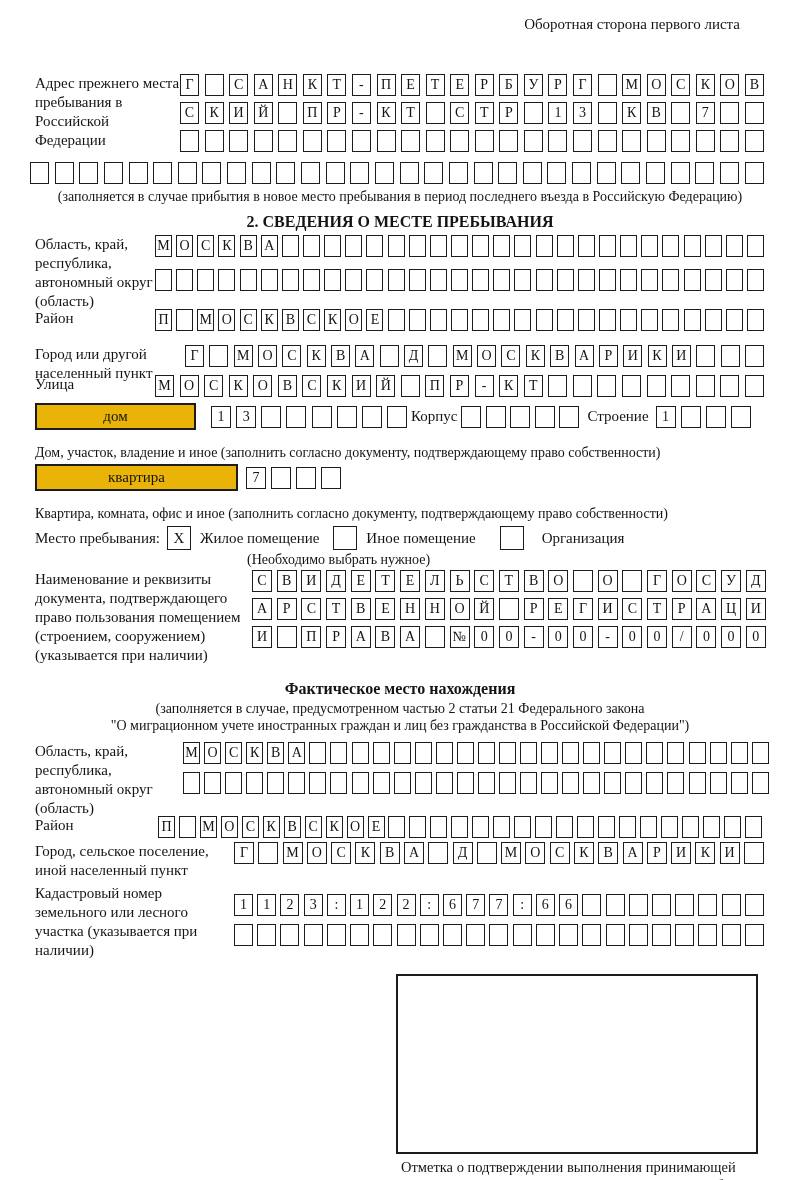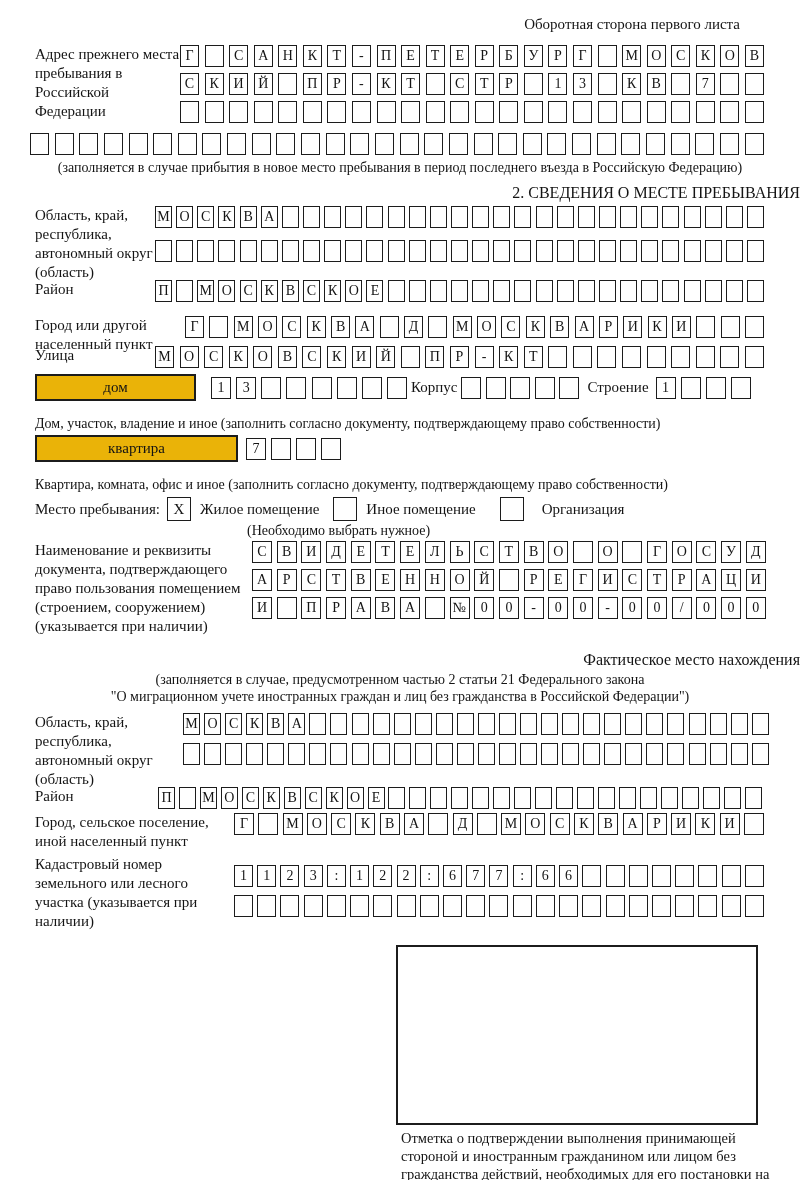--- a/index.html
+++ b/index.html
@@ -23,39 +23,39 @@
   .r584{width:584px}.r734{width:734px;margin-left:-5px}.r609{width:609px}
   .r579{width:579px}.r514{width:514px}.r586{width:586px}.r604{width:604px}
   .r530{width:530px}
   .r196{width:196px}.r118{width:118px}.r95{width:95px}
   .stack .cells{margin-bottom:12px}
   .stack-sm .cells{margin-bottom:6px}
   .stack-8 .cells{margin-bottom:8px}
 
   .note{font-size:14px;line-height:17px;}
   .fullnote{margin-left:-35px;width:800px;text-align:center;}
-  .title{margin-left:-35px;width:800px;text-align:right;font-weight:normal;
+  .title{margin-left:-35px;width:800px;text-align:center;font-weight:bold;
          font-size:16px;line-height:19px;}
 
   .wbox{box-sizing:border-box;border:2px solid #1c1c1c;height:27px;flex:none;
         display:flex;align-items:center;justify-content:center;
         font-size:15px;background:#eab308;}
   .inl-label{font-size:15px;line-height:27px;flex:none;text-align:right;}
 
   .stay{display:flex;align-items:center;font-size:15px;}
   .chk{box-sizing:border-box;border:1.6px solid #1c1c1c;width:24px;height:24px;
        flex:none;display:flex;align-items:center;justify-content:center;
        font-size:15px;background:#fff;}
 
   .stamp{box-sizing:border-box;border:2px solid #1c1c1c;width:362px;height:180px;
          margin-left:361px;background:#fff;}
   .stamp-note{margin-left:366px;width:374px;
               font-size:14.5px;line-height:18px;}
 
-  .mt24{margin-top:12px}.mt7{margin-top:7px}.mt6{margin-top:6px}
+  .mt24{margin-top:41px}.mt7{margin-top:7px}.mt6{margin-top:6px}
   .mt4{margin-top:4px}.mt3{margin-top:3px}.mt2{margin-top:2px}
   .mt1{margin-top:1px}.mt0{margin-top:14px}.mt8{margin-top:8px}
   .mtm2{margin-top:-2px}.mtm8{margin-top:-8px}
   .ml7{margin-left:7px}.ml9{margin-left:9px}.ml14{margin-left:14px}
   .ml24{margin-left:24px}.ml18{margin-left:18px}.ml4{margin-left:4px}
   .ml8{margin-left:8px}.ml15{margin-left:15px}.ml212{margin-left:212px}
   .cells-offset{margin-top:10px}
 </style>
 </head>
 <body>

